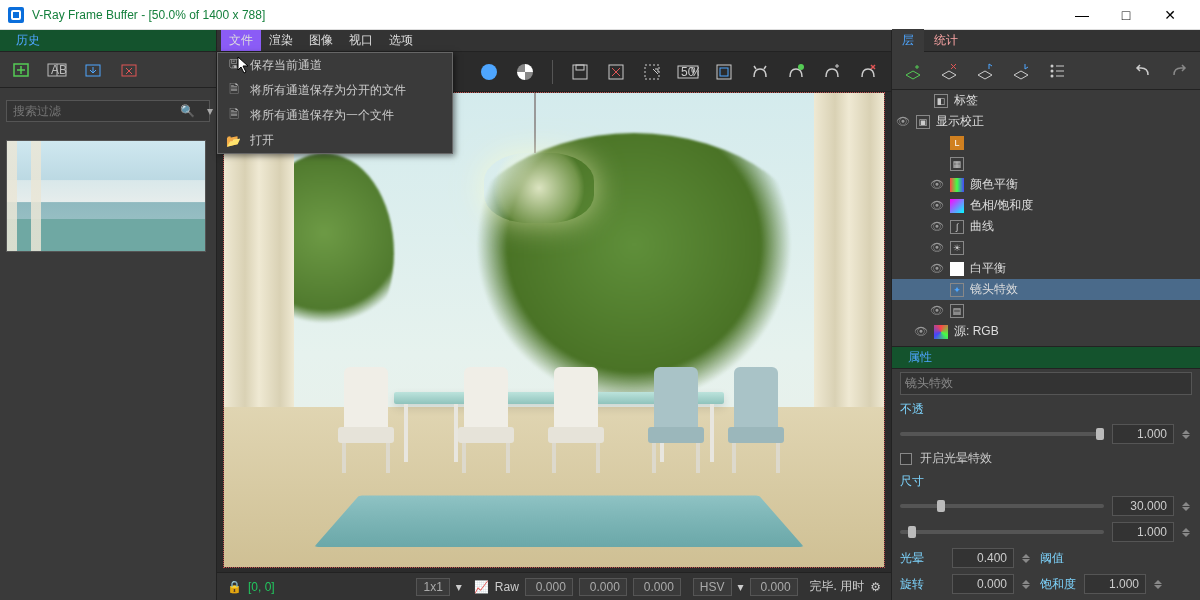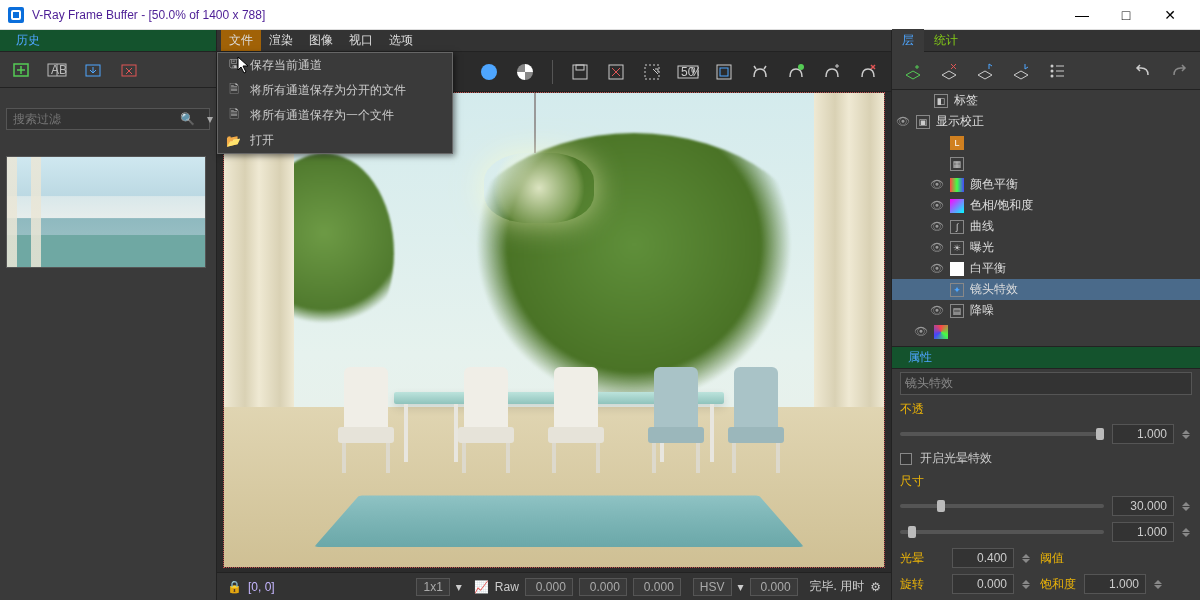--- a/index.html
+++ b/index.html
@@ -1,37 +1,37 @@
 <!DOCTYPE html>
 <html><head>
 <meta charset="utf-8">
 <style>
   *{box-sizing:border-box;margin:0;padding:0;font-family:"Microsoft YaHei","Segoe UI",sans-serif;font-size:12px;color:#ccc;user-select:none}
   body{background:#2b2b2b;width:1200px;height:600px;overflow:hidden;display:flex;flex-direction:column}
   .titlebar{height:30px;background:#fff;display:flex;align-items:center;padding:0 8px;border-bottom:1px solid #ddd}
   .titlebar .logo{width:16px;height:16px;background:#0a6edb;margin-right:8px;border-radius:2px;position:relative}
   .titlebar .logo:before{content:"";position:absolute;inset:3px;border:2px solid #fff;border-radius:2px}
-  .titlebar .title{color:#4c1d95;flex:1}
+  .titlebar .title{color:#15803d;flex:1}
   .titlebar .wbtn{width:44px;height:30px;display:flex;align-items:center;justify-content:center;color:#000;font-size:14px}
   .main{flex:1;display:flex;min-height:0}
   .left{width:217px;background:#3a3a3a;display:flex;flex-direction:column;border-right:1px solid #222}
   .panelhdr{height:22px;background:#14532d;color:#4ea6ff;padding:0 16px;display:flex;align-items:center;border-bottom:1px solid #222}
   .toolbar{height:36px;display:flex;align-items:center;gap:10px;padding:0 8px;border-bottom:1px solid #222}
   .tbtn{width:26px;height:26px;display:flex;align-items:center;justify-content:center;border:1px solid transparent;border-radius:2px}
-  .search{display:flex;align-items:center;background:#333;border:1px solid #555;margin:20px 6px}
+  .search{display:flex;align-items:center;background:#333;border:1px solid #555;margin:12px 6px}
   .search input{flex:1;background:transparent;border:none;padding:3px 6px;color:#aaa;outline:none}
   .search .sicon{padding:0 6px;color:#aaa}
   .thumb{margin:6px;width:200px;height:112px;border:1px solid #555;background:linear-gradient(180deg,#cfe8f0 0%,#bcd9e3 35%,#d9e8ea 36%,#e6edec 55%,#8fb9bf 56%,#a4c7ca 100%);position:relative;overflow:hidden}
   .thumb:before{content:"";position:absolute;inset:0;background:
     linear-gradient(90deg,rgba(234,230,214,.85) 0 10px,transparent 10px 24px,rgba(234,230,214,.85) 24px 34px,transparent 34px),
     linear-gradient(0deg,#6fa8a3 0 32px,transparent 32px);}
   .center{flex:1;background:#2b2b2b;display:flex;flex-direction:column;min-width:0;position:relative}
   .menubar{height:22px;background:#333;display:flex;align-items:center;padding:0 4px;border-bottom:1px solid #222}
   .mitem{padding:2px 8px;color:#ddd}
-  .mitem.active{background:#a16207}
+  .mitem.active{background:#8b5cf6}
   .ctoolbar{height:40px;display:flex;align-items:center;padding:0 10px;gap:10px;border-bottom:1px solid #222;justify-content:flex-end}
   .ctoolbar .sep{width:1px;height:24px;background:#555;margin:0 4px}
   .circle{width:16px;height:16px;border-radius:50%}
   .viewport{flex:1;margin:0 6px 4px 6px;position:relative;background:#2b2b2b;overflow:hidden}
   .render{position:absolute;inset:0 0 0 0;border:1px dotted #c0504d}
   .scene{position:absolute;inset:0;overflow:hidden}
   .sky{position:absolute;inset:0;background:linear-gradient(180deg,#d4ebed 0%,#e6f2ee 55%,#eaeee6 100%)}
   .tree{position:absolute;top:40px;right:60px;width:380px;height:280px;background:radial-gradient(circle at 50% 40%,#5f8f3a 0%,#4a7326 50%,transparent 62%);filter:blur(1px);border-radius:50%}
   .tree2{position:absolute;top:60px;left:30px;width:140px;height:200px;background:radial-gradient(circle at 50% 40%,#6d9a45 0%,#507a2e 55%,transparent 65%);border-radius:50%;filter:blur(1px)}
   .floor{position:absolute;left:0;right:0;bottom:0;height:160px;background:linear-gradient(180deg,#e0d5b2 0%,#cfc094 100%)}
@@ -49,48 +49,48 @@
   .chair .seat{position:absolute;top:60px;left:4px;width:56px;height:16px;background:#e6e3d9;border-radius:3px}
   .chair .leg{position:absolute;top:76px;width:4px;height:30px;background:#ddd9cc}
   .chair.blue .back{background:#a9c3c7}
   .chair.blue .seat{background:#9bb7bb}
   .statusbar{height:28px;background:#333;border-top:1px solid #222;display:flex;align-items:center;padding:0 10px;gap:12px;color:#888}
   .statusbar .grp{display:flex;align-items:center;gap:6px}
   .statusbar .fld{background:#3a3a3a;border:1px solid #555;padding:1px 6px;color:#aaa;min-width:48px;text-align:right}
   .statusbar .sel{background:#3a3a3a;border:1px solid #555;padding:1px 6px;color:#aaa}
   .right{width:309px;background:#3a3a3a;display:flex;flex-direction:column;border-left:1px solid #222}
   .tabs{height:22px;background:#333;display:flex;align-items:center;border-bottom:1px solid #222}
-  .tab{padding:3px 10px;color:#84cc16}
+  .tab{padding:3px 10px;color:#fca5a5}
   .tab.active{background:#3a3a3a;color:#4ea6ff}
   .rtoolbar{height:38px;display:flex;align-items:center;gap:10px;padding:0 8px;border-bottom:1px solid #222}
   .tree-list{flex:0 0 auto}
   .trow{height:21px;display:flex;align-items:center;padding:0 4px;gap:6px}
   .trow.sel{background:#4a6a8a}
   .eye{width:14px;text-align:center;color:#999;font-size:11px}
   .sq{width:14px;height:14px;border:1px solid #888;display:flex;align-items:center;justify-content:center;font-size:9px}
   .tlabel{flex:1;color:#ddd}
   .indent1{padding-left:22px}
   .indent2{padding-left:38px}
   .props{border-top:1px solid #222; margin-top:4px}
   .prow{display:flex;align-items:center;padding:3px 8px;gap:8px}
-  .prow .plabel{width:44px;color:#eab308}
+  .prow .plabel{width:44px;color:#7dd3fc}
   .prow .pval{background:#333;border:1px solid #555;padding:2px 6px;width:62px;text-align:right;color:#ccc}
   .prow .spn{width:10px;display:flex;flex-direction:column;gap:1px}
   .prow .spn i{display:block;width:0;height:0;border-left:4px solid transparent;border-right:4px solid transparent}
   .prow .spn i.up{border-bottom:4px solid #888}
   .prow .spn i.dn{border-top:4px solid #888}
   .slider{flex:1;height:4px;background:#555;position:relative;border-radius:2px}
   .slider .hndl{position:absolute;top:-4px;width:8px;height:12px;background:#bbb;border-radius:2px}
   .chk{width:12px;height:12px;border:1px solid #888;background:#333}
   .dropdown{position:absolute;top:22px;left:0;width:236px;background:#3a3a3a;border:1px solid #666;box-shadow:2px 2px 6px rgba(0,0,0,.5);z-index:50}
   .ditem{display:flex;align-items:center;gap:8px;padding:4px 8px;color:#ddd}
   .dicon{width:16px;height:16px;display:flex;align-items:center;justify-content:center;color:#bbb;font-size:12px}
   .cursor{position:absolute;top:26px;left:20px;z-index:60;color:#fff;font-size:14px;pointer-events:none}
   svg{display:block}
-  .coord{color:#c4b5fd}
+  .coord{color:#22c55e}
   .readonly{background:#333;border:1px solid #555;padding:2px 4px;color:#888}
 </style>
 </head>
 <body>
 
 <div class="titlebar">
   <div class="logo"></div>
   <div class="title">V-Ray Frame Buffer - [50.0% of 1400 x 788]</div>
   <div class="wbtn">—</div>
   <div class="wbtn">□</div>
@@ -404,40 +404,39 @@
           <span class="tlabel">色相/饱和度</span>
         </div>
       <div class="trow indent2">
           <span class="eye">👁</span>
           <span class="sq">∫</span>
           <span class="tlabel">曲线</span>
         </div>
       <div class="trow indent2">
           <span class="eye">👁</span>
           <span class="sq">☀</span>
-          <span class="tlabel">曝光</span>
         </div>
       <div class="trow indent2">
           <span class="eye">👁</span>
           <span class="sq" style="background:#fff;border-color:#fff"></span>
           <span class="tlabel">白平衡</span>
         </div>
       <div class="trow indent2 sel">
           <span class="eye"></span>
           <span class="sq" style="color:#4ea6ff">✦</span>
           <span class="tlabel">镜头特效</span>
         </div>
       <div class="trow indent2">
           <span class="eye">👁</span>
           <span class="sq">▤</span>
-          <span class="tlabel">降噪</span>
         </div>
       <div class="trow indent1">
           <span class="eye">👁</span>
           <span class="sq" style="background:conic-gradient(#f44,#4f4,#44f,#f44);border:none"></span>
+          <span class="tlabel">源: RGB</span>
         </div>
     </div>
 
     <div class="props">
       <div class="panelhdr">属性</div>
       <div class="prow">
           <span class="readonly" style="flex:1;text-align:left">镜头特效</span>
         </div>
       <div class="prow">
           <span class="plabel">不透</span>

